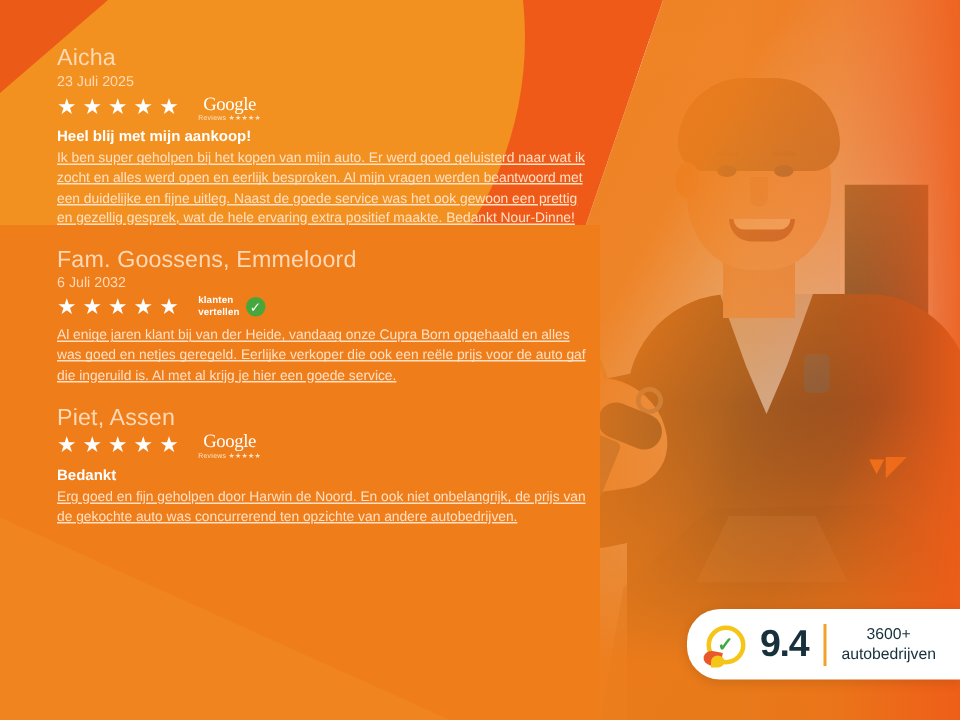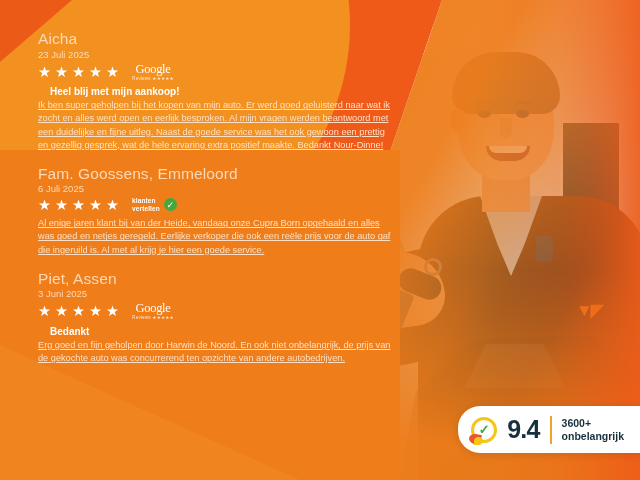--- a/index.html
+++ b/index.html
@@ -184,21 +184,21 @@
   .google-sub { font-size:4.6px; color:#ffe3c8; letter-spacing:.2px; margin-top:1.5px; }
 
   .kv-badge { display:flex; align-items:center; gap:4px; }
   .kv-text { font-size:6.5px; font-weight:bold; color:#ffffff; line-height:1.15; letter-spacing:.1px; }
   .kv-mark {
     width:13px; height:13px; border-radius:50%;
     background:#46a83c; color:#fff; font-size:9px;
     display:flex; align-items:center; justify-content:center;
   }
 
-  .review-title { font-size:10px; font-weight:bold; color:#ffffff; margin-bottom:2px;margin-left:12px; }
+  .review-title { font-size:10px; font-weight:bold; color:#ffffff; margin-bottom:2px; }
   .review-body { font-size:9.2px; color:#ffe0c4; line-height:1.42; max-width:358px;text-decoration:underline; }
 
   
   .rating-pill {
     position:absolute; right:0; bottom:27px;
     background:#ffffff;
     border-radius:22px 0 0 22px;
     padding:9px 16px 9px 13px;
     display:flex; align-items:center; gap:10px;
     box-shadow:0 2px 8px rgba(0,0,0,.12);
@@ -218,21 +218,21 @@
     position:absolute; left:-2px; bottom:-1px; width:12px; height:10px;
     background:#e8582a; border-radius:50% 0 50% 50%;
     transform:rotate(12deg);
   }
   .kv-logo-tail2 {
     position:absolute; left:3px; bottom:-2px; width:9px; height:8px;
     background:#f5c518; border-radius:50% 50% 50% 0;
   }
   .rating-score { font-size:25px; font-weight:bold; color:#16303c; letter-spacing:-.8px; }
   .rating-div { width:2px; height:28px; background:#f0a32a; }
-  .rating-lines { font-size:10.5px; font-weight:bold; color:#16303c; line-height:1.22; }
+  .rating-lines { font-size:10.5px; font-weight:normal; color:#16303c; line-height:1.22;text-align:center; }
 </style>
 </head>
 <body>
 
 <div class="stage">
   <div class="bg-base"></div>
   <div class="bg-right"></div>
 
   <div class="photo">
     <div class="photo-sky"></div>
@@ -287,37 +287,36 @@
         <div class="google-word">Google</div>
         <div class="google-sub">Reviews ★★★★★</div>
       </div>
     </div>
     <div class="review-title">Heel blij met mijn aankoop!</div>
     <div class="review-body">Ik ben super geholpen bij het kopen van mijn auto. Er werd goed geluisterd naar wat ik zocht en alles werd open en eerlijk besproken. Al mijn vragen werden beantwoord met een duidelijke en fijne uitleg. Naast de goede service was het ook gewoon een prettig en gezellig gesprek, wat de hele ervaring extra positief maakte. Bedankt Nour-Dinne!</div>
   </div>
 
   <div class="review">
     <div class="review-name">Fam. Goossens, Emmeloord</div>
-    <div class="review-date">6 Juli 2025</div>
+    <div class="review-date">6 Juli 2032</div>
     <div class="meta-row">
       <div class="stars">★ ★ ★ ★ ★</div>
       <div class="kv-badge">
         <div class="kv-text">
           <div>klanten</div>
           <div>vertellen</div>
         </div>
         <div class="kv-mark">✓</div>
       </div>
     </div>
     <div class="review-body">Al enige jaren klant bij van der Heide, vandaag onze Cupra Born opgehaald en alles was goed en netjes geregeld. Eerlijke verkoper die ook een reële prijs voor de auto gaf die ingeruild is. Al met al krijg je hier een goede service.</div>
   </div>
 
   <div class="review">
     <div class="review-name">Piet, Assen</div>
-    <div class="review-date">3 Juni 2025</div>
     <div class="meta-row">
       <div class="stars">★ ★ ★ ★ ★</div>
       <div class="google-badge">
         <div class="google-word">Google</div>
         <div class="google-sub">Reviews ★★★★★</div>
       </div>
     </div>
     <div class="review-title">Bedankt</div>
     <div class="review-body">Erg goed en fijn geholpen door Harwin de Noord. En ook niet onbelangrijk, de prijs van de gekochte auto was concurrerend ten opzichte van andere autobedrijven.</div>
   </div>
@@ -327,15 +326,15 @@
   <div class="kv-logo">
     <div class="kv-logo-ring"></div>
     <div class="kv-logo-inner">✓</div>
     <div class="kv-logo-tail"></div>
     <div class="kv-logo-tail2"></div>
   </div>
   <div class="rating-score">9.4</div>
   <div class="rating-div"></div>
   <div class="rating-lines">
     <div>3600+</div>
-    <div>onbelangrijk</div>
+    <div>autobedrijven</div>
   </div>
 </div>
 
 </body></html>

